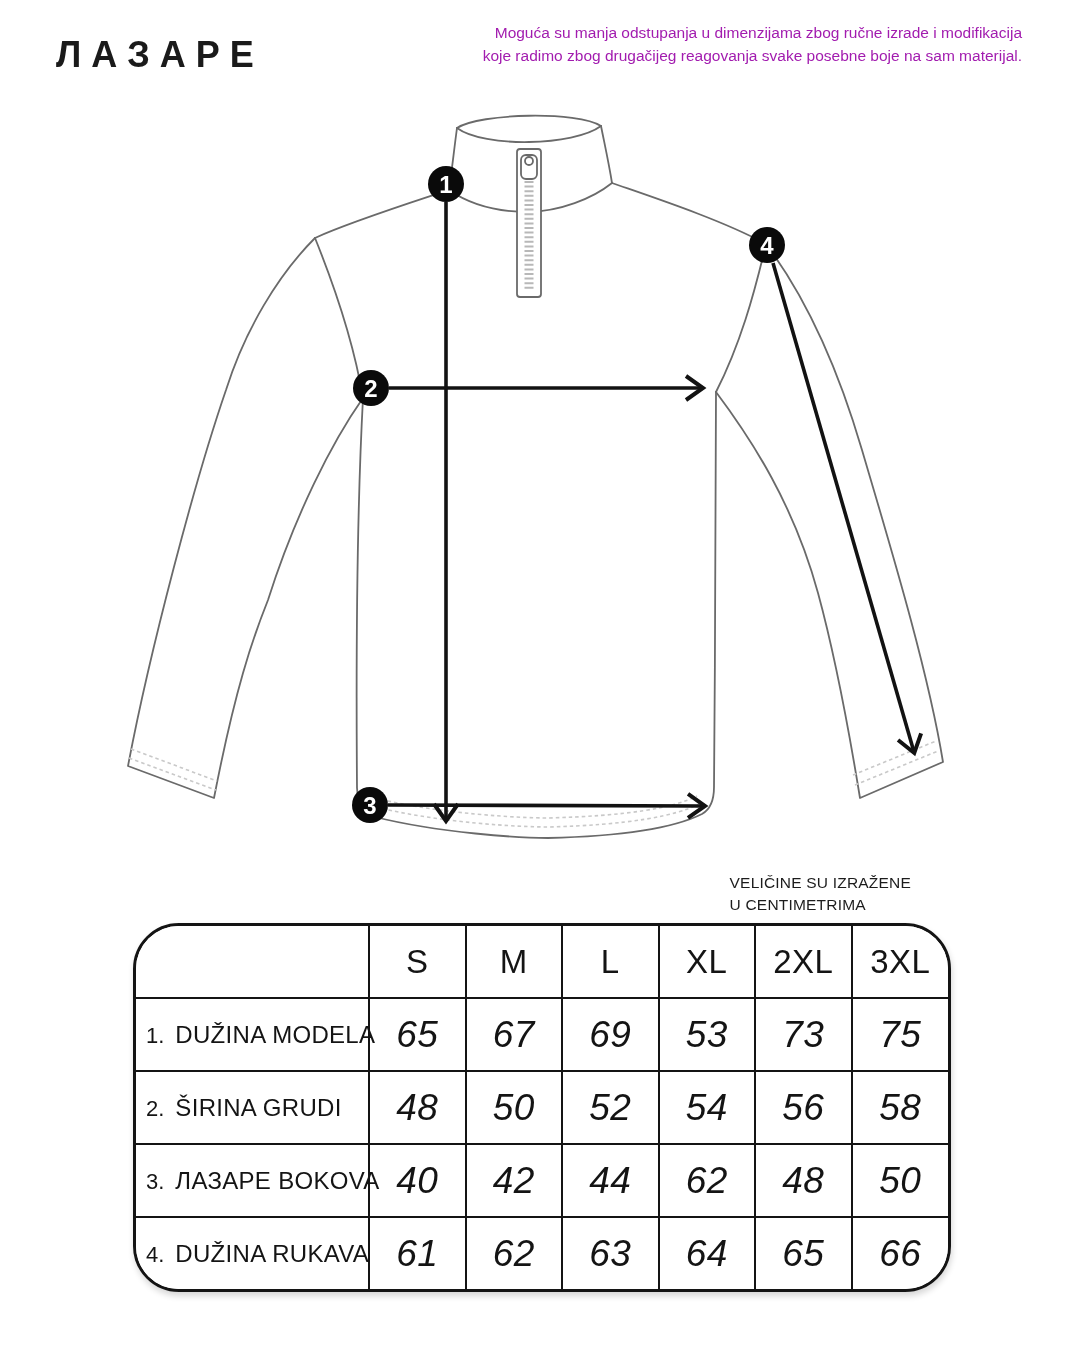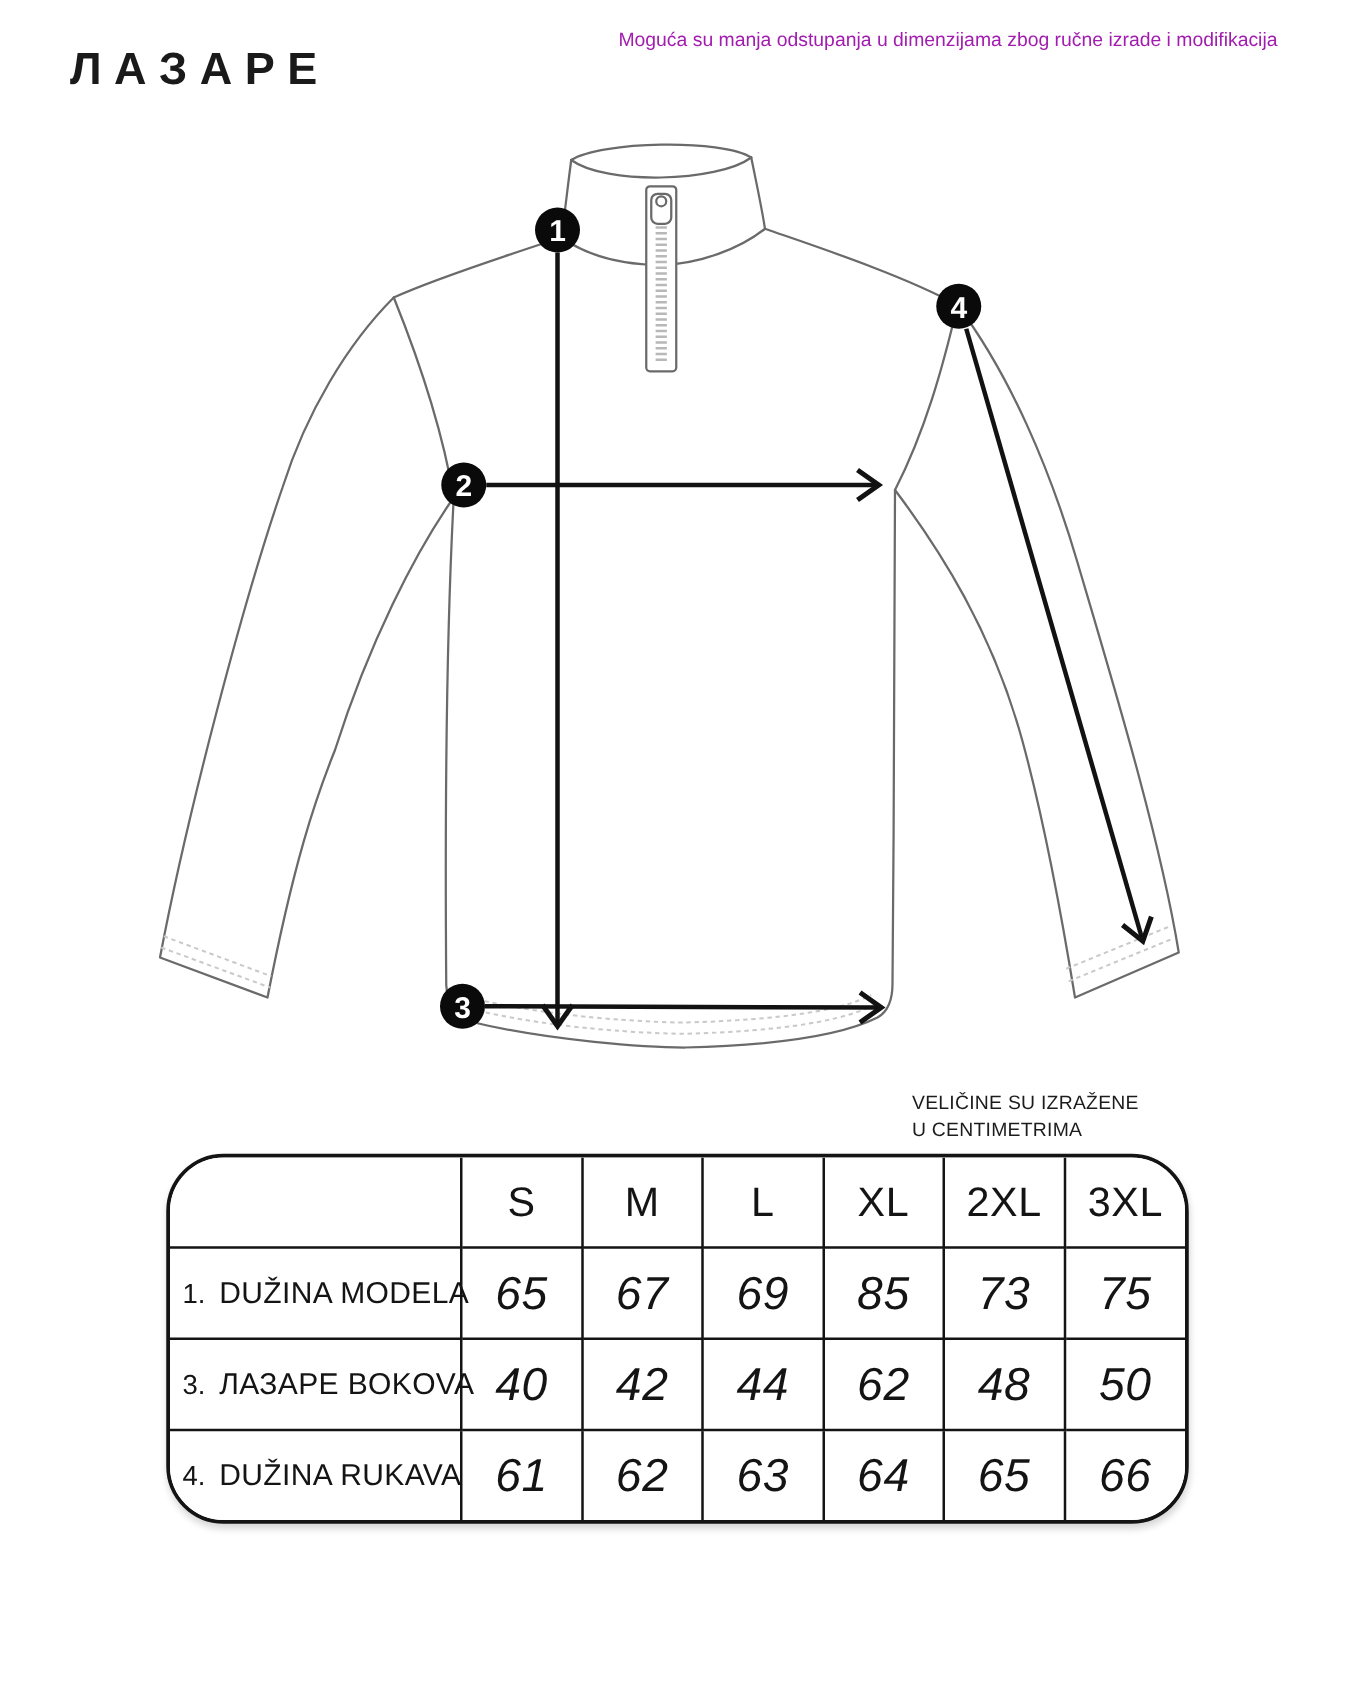--- a/index.html
+++ b/index.html
@@ -50,20 +50,21 @@
 </style>
 </head>
 <body>
 
 <div class="canvas">
 
   <div class="logo">ЛАЗАРЕ</div>
 
   <div class="disclaimer">
     <span>Moguća su manja odstupanja u dimenzijama zbog ručne izrade i modifikacija</span><br>
+    <span>koje radimo zbog drugačijeg reagovanja svake posebne boje na sam materijal.</span>
   </div>
 
   <svg class="diagram" viewBox="0 0 1080 1350" xmlns="http://www.w3.org/2000/svg">
     <defs>
       <marker id="ah" markerWidth="30" markerHeight="34" refX="20" refY="16" orient="auto" markerUnits="userSpaceOnUse">
         <path d="M4,4 L21,16 L4,28" fill="none" stroke="#121212" stroke-width="4"></path>
       </marker>
     </defs>
 
     <g>
@@ -148,23 +149,34 @@
           <th class="colhead">2XL</th>
           <th class="colhead">3XL</th>
         </tr>
         <tr>
           <th class="rowlab">
             <span class="rnum">1.</span><span class="rname">DUŽINA MODELA</span>
           </th>
           <td class="val">65</td>
           <td class="val">67</td>
           <td class="val">69</td>
-          <td class="val">85</td>
+          <td class="val">53</td>
           <td class="val">73</td>
           <td class="val">75</td>
+        </tr>
+        <tr>
+          <th class="rowlab">
+            <span class="rnum">2.</span><span class="rname">ŠIRINA GRUDI</span>
+          </th>
+          <td class="val">48</td>
+          <td class="val">50</td>
+          <td class="val">52</td>
+          <td class="val">54</td>
+          <td class="val">56</td>
+          <td class="val">58</td>
         </tr>
         <tr>
           <th class="rowlab">
             <span class="rnum">3.</span><span class="rname">ЛАЗАРЕ BOKOVA</span>
           </th>
           <td class="val">40</td>
           <td class="val">42</td>
           <td class="val">44</td>
           <td class="val">62</td>
           <td class="val">48</td>

